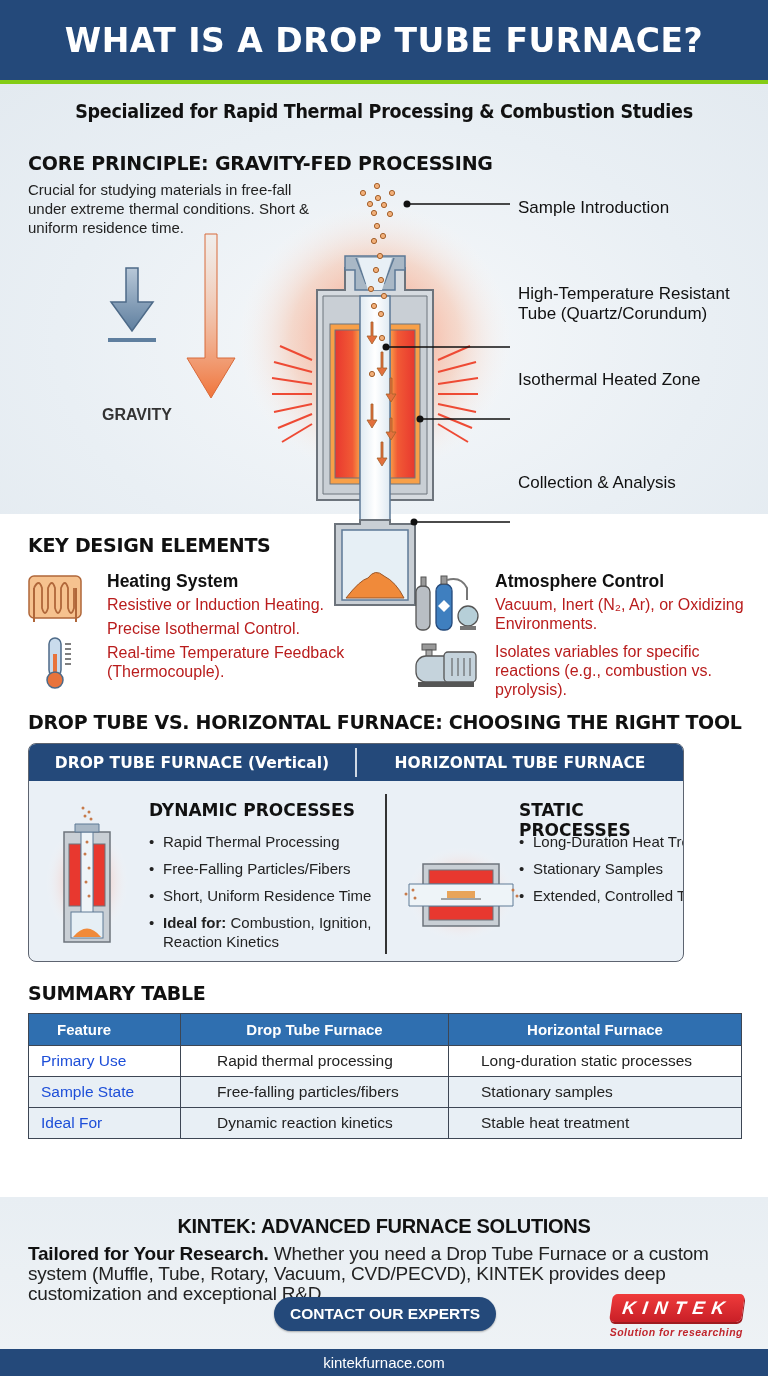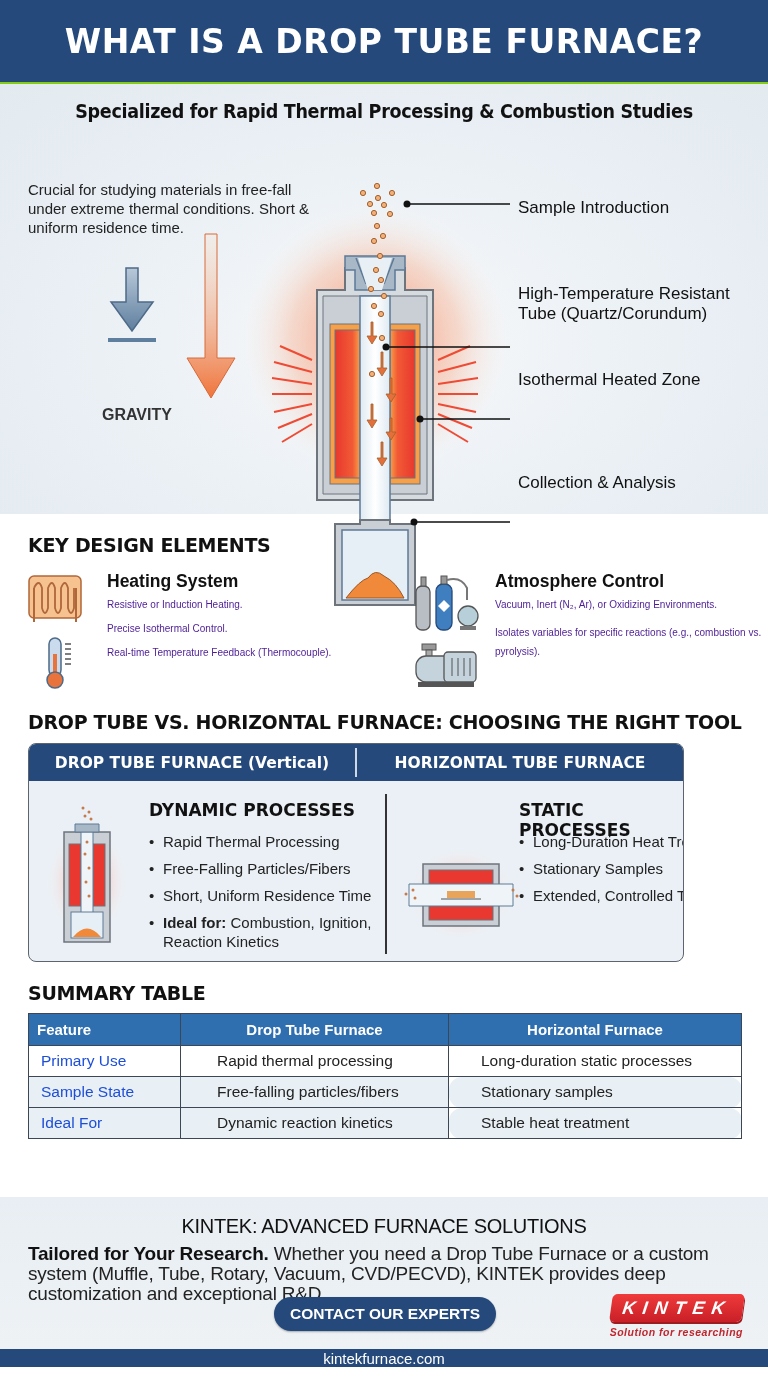--- a/index.html
+++ b/index.html
@@ -1,77 +1,78 @@
 <!DOCTYPE html>
 <html><head>
 <meta charset="utf-8">
 <style>
   * { box-sizing: border-box; margin: 0; padding: 0; }
   html, body { width: 768px; height: 1376px; overflow: hidden; background: #ffffff; }
   body { font-family: "Liberation Sans", "DejaVu Sans", sans-serif; color: #111; position: relative; }
 
-  .header { position: absolute; left: 0; top: 0; width: 768px; height: 84px; background: #24497a; border-bottom: 2px solid #84cc16; display: flex; align-items: center; justify-content: center; }
+  .header { position: absolute; left: 0; top: 0; width: 768px; height: 84px; background: #24497a; border-bottom: 4px solid #84cc16; display: flex; align-items: center; justify-content: center; }
   .header h1 { color: #fff; font-family: "DejaVu Sans", sans-serif; font-weight: bold; font-size: 33px; letter-spacing: 0.5px; }
 
   .hero { position: absolute; left: 0; top: 84px; width: 768px; height: 430px; background: radial-gradient(ellipse at 50% 60%, #f6f8fa 0%, #e9eff4 60%, #e3eaf0 100%); }
   .subtitle { position: absolute; top: 16px; left: 0; width: 768px; text-align: center; font-family: "DejaVu Sans Condensed", "DejaVu Sans", sans-serif; font-weight: bold; font-size: 19.5px; color: #111; letter-spacing: -0.3px; }
   .core-title { position: absolute; left: 28px; top: 68px; font-family: "DejaVu Sans", sans-serif; font-weight: bold; font-size: 19px; color: #111; letter-spacing: -0.2px; }
   .core-desc { position: absolute; left: 28px; top: 96px; width: 290px; font-size: 15px; line-height: 19px; color: #222; }
 
   .gravity-lbl { position: absolute; left: 102px; top: 322px; font-weight: bold; font-size: 16px; color: #333; }
   .callout { position: absolute; font-size: 17px; color: #111; line-height: 20px; }
 
   .section-title { position: absolute; left: 28px; font-family: "DejaVu Sans", sans-serif; font-weight: bold; font-size: 19px; color: #111; letter-spacing: -0.3px; }
 
   .ke-block { position: absolute; }
   .ke-title { font-weight: bold; font-size: 17.5px; color: #111; margin-bottom: 3px; }
-  .ke-line { font-size: 10px; color: #4c1d95; line-height: 19px; }
+  .ke-line { font-size: 16px; color: #b91c1c; line-height: 19px; }
 
   .compare { position: absolute; left: 28px; top: 743px; width: 656px; height: 219px; border: 1.5px solid #5d6470; border-radius: 8px; overflow: hidden; background: #eaf0f6; }
   .compare-head { position: absolute; left: 0; top: 0; width: 100%; height: 37px; background: #24497a; display: flex; }
   .compare-head div { flex: 1; display: flex; align-items: center; justify-content: center; color: #fff; font-family: "DejaVu Sans", sans-serif; font-weight: bold; font-size: 15.5px; }
   .compare-head .sep { flex: 0 0 2px; background: #cfd8e4; margin: 4px 0; }
   .compare-vsep { position: absolute; left: 356px; top: 50px; width: 1.5px; height: 160px; background: #333; }
   .proc-title { position: absolute; font-family: "DejaVu Sans", sans-serif; font-weight: bold; font-size: 17px; color: #111; }
   .bullets { position: absolute; list-style: none; }
   .bullets li { font-size: 15px; color: #222; line-height: 19px; margin-bottom: 8px; padding-left: 14px; position: relative; }
   .bullets li::before { content: "•"; position: absolute; left: 0; top: 0; }
   .bullets li b { font-weight: bold; }
 
   .summary { position: absolute; left: 28px; top: 1013px; width: 714px; border-collapse: collapse; font-size: 15.5px; }
   .summary th { background: #2f6fb0; color: #fff; font-weight: bold; height: 32px; border: 1.5px solid #3d4654; font-size: 15px; }
-  .summary th:first-child { text-align: left; padding-left: 8px; }
+  .summary th:first-child { text-align: left; padding-left: 28px; }
   .summary td { height: 31px; border: 1.5px solid #3d4654; padding-left: 12px; color: #222; }
   .summary td:first-child { font-weight: normal; color: #1d4ed8; }
   .summary td:nth-child(2) { padding-left: 36px; }
-  .summary td:nth-child(3) { padding-left: 32px; border-radius: 13px; }
+  .summary td:nth-child(3) { padding-left: 32px; }
   .summary tr.alt td { background: #e8eff5; }
   .summary tr.norm td { background: #ffffff; }
 
   .cta { position: absolute; left: 0; top: 1197px; width: 768px; height: 152px; background: linear-gradient(180deg, #e8eef3, #eef2f5); }
-  .cta-title { position: absolute; top: 18px; left: 0; width: 768px; text-align: center; font-weight: normal; font-size: 20px; color: #111; letter-spacing: -0.3px; }
+  .cta-title { position: absolute; top: 18px; left: 0; width: 768px; text-align: center; font-weight: bold; font-size: 20px; color: #111; letter-spacing: -0.3px; }
   .cta-desc { position: absolute; top: 47px; left: 28px; width: 720px; font-size: 19px; line-height: 20px; color: #222; letter-spacing: -0.2px; }
   .cta-desc b { font-weight: bold; color: #111; }
   .cta-btn { position: absolute; left: 274px; top: 100px; width: 222px; height: 34px; border-radius: 17px; background: #24497a; color: #fff; font-weight: bold; font-size: 15.5px; display: flex; align-items: center; justify-content: center; border: none; box-shadow: 0 1px 2px rgba(0,0,0,0.3); }
   .logo { position: absolute; left: 605px; top: 97px; width: 140px; }
   .logo-box { width: 132px; height: 28px; margin-left: 6px; background: linear-gradient(180deg,#ef3b3b,#c91f27); border-radius: 5px; transform: skewX(-8deg); color: #fff; font-weight: bold; font-style: italic; font-size: 18px; letter-spacing: 7px; display: flex; align-items: center; justify-content: center; box-shadow: 1px 2px 0 #9e1b20; }
   .logo-tag { margin-top: 4px; font-size: 10.5px; font-style: italic; font-weight: bold; color: #c0262d; text-align: right; padding-right: 2px; letter-spacing: 0.5px; }
 
-  .footer { position: absolute; left: 0; top: 1349px; width: 768px; height: 18px; background: #24497a; color: #fff; font-size: 15px; display: flex; align-items: center; justify-content: center; }
+  .footer { position: absolute; left: 0; top: 1349px; width: 768px; height: 27px; background: #24497a; color: #fff; font-size: 15px; display: flex; align-items: center; justify-content: center; }
   svg { position: absolute; overflow: visible; }
 </style>
 </head>
 <body>
 
 <div class="header">
   <h1>WHAT IS A DROP TUBE FURNACE?</h1>
 </div>
 
 <div class="hero">
   <div class="subtitle">Specialized for Rapid Thermal Processing &amp; Combustion Studies</div>
+  <div class="core-title">CORE PRINCIPLE: GRAVITY-FED PROCESSING</div>
   <div class="core-desc">Crucial for studying materials in free-fall under extreme thermal conditions. Short &amp; uniform residence time.</div>
 
   <svg style="left:104px;top:182px;" width="56" height="110">
     <defs>
         <linearGradient id="gblue" x1="0" y1="0" x2="0" y2="1">
           <stop offset="0" stop-color="#b8c8d8"></stop>
           <stop offset="1" stop-color="#5f7f9f"></stop>
         </linearGradient>
       </defs>
     <path d="M22 2 H34 V36 H49 L28 65 L7 36 H22 Z" fill="url(#gblue)" stroke="#4d6a88" stroke-width="1.5"></path>

